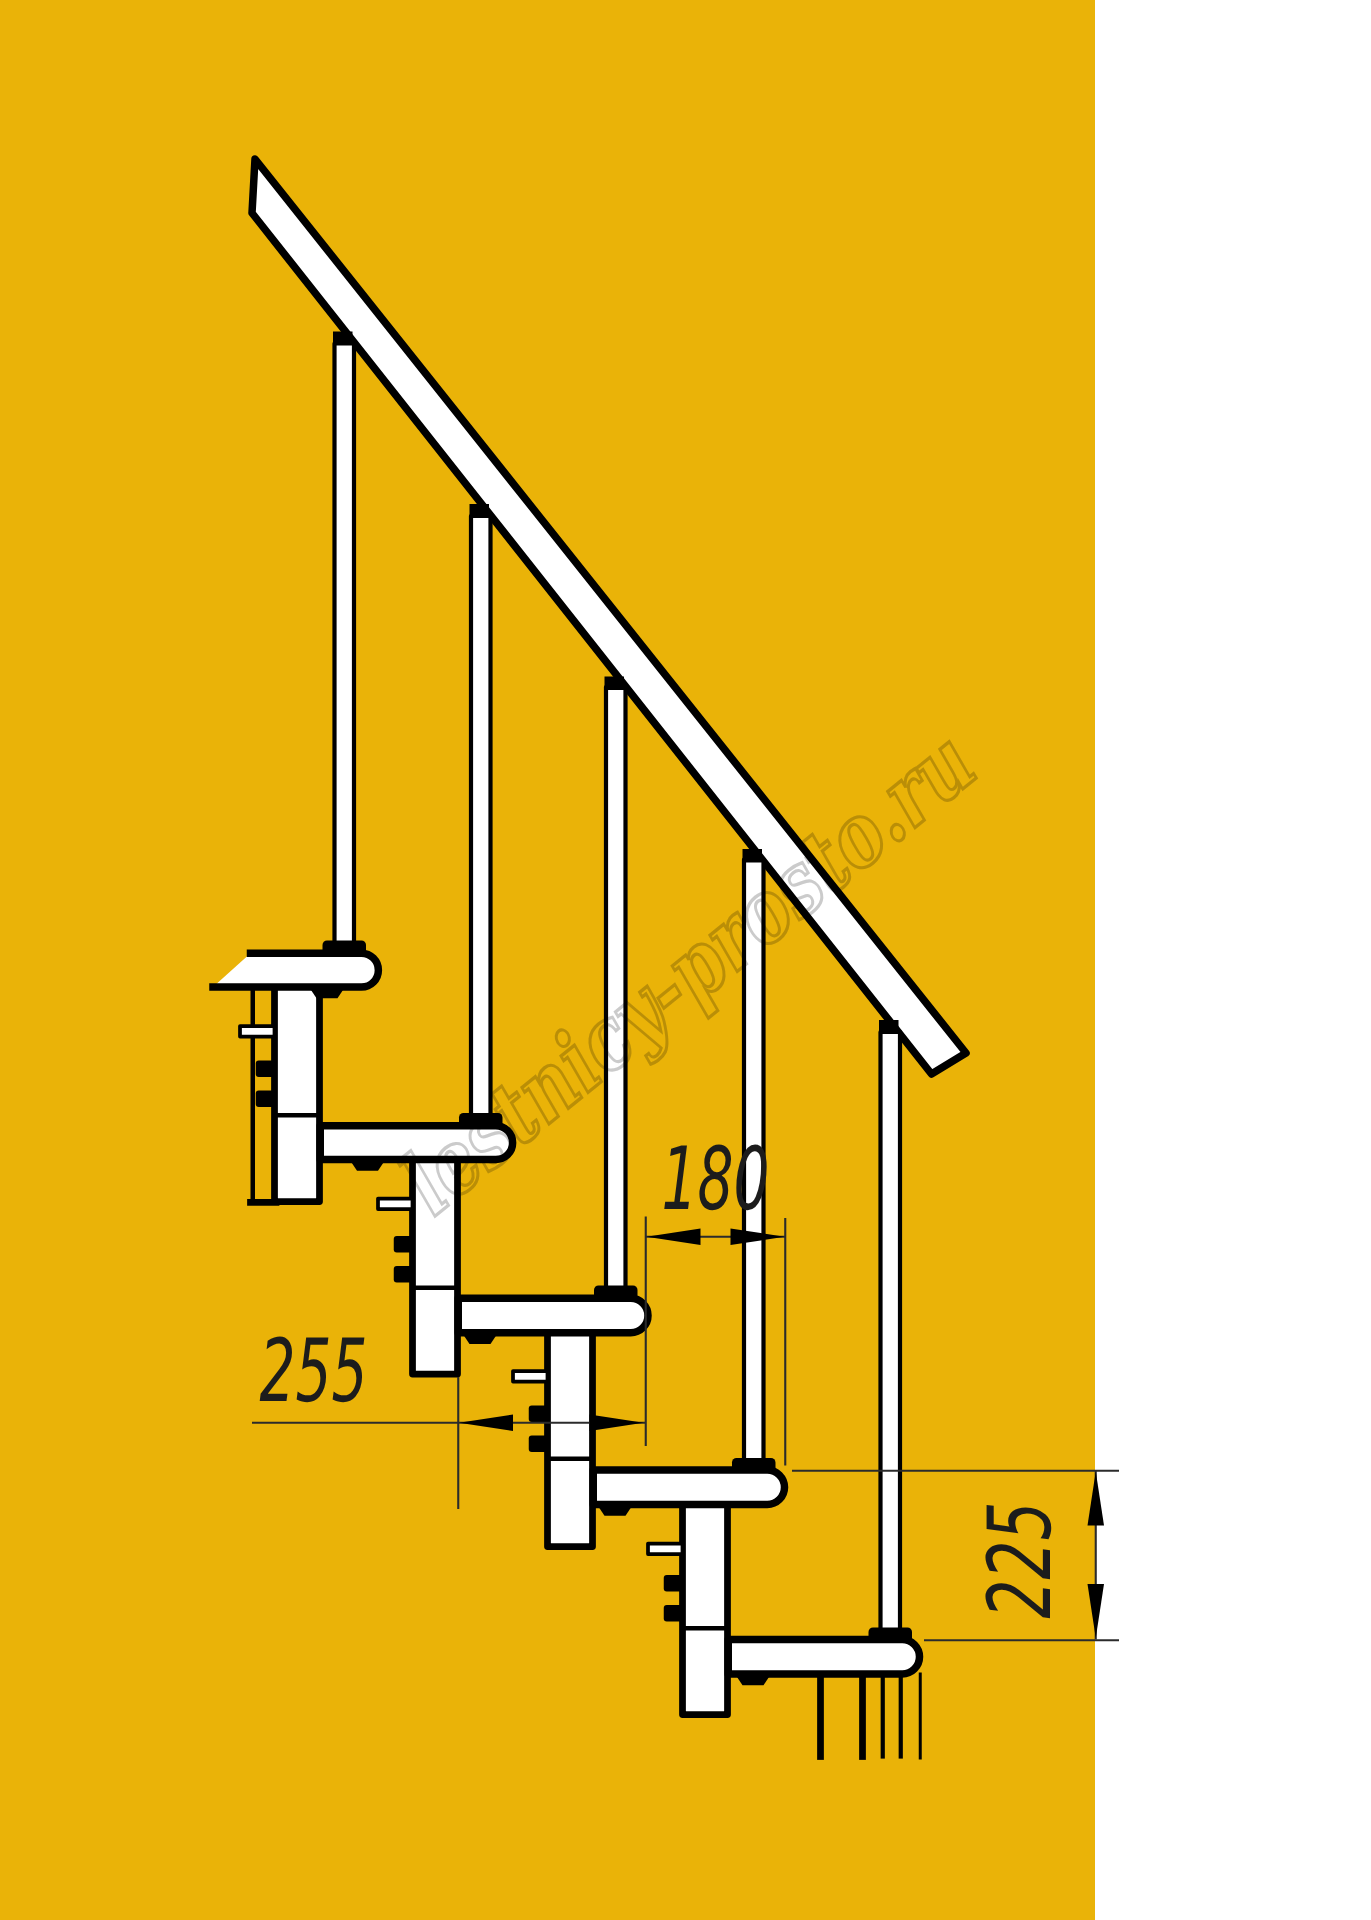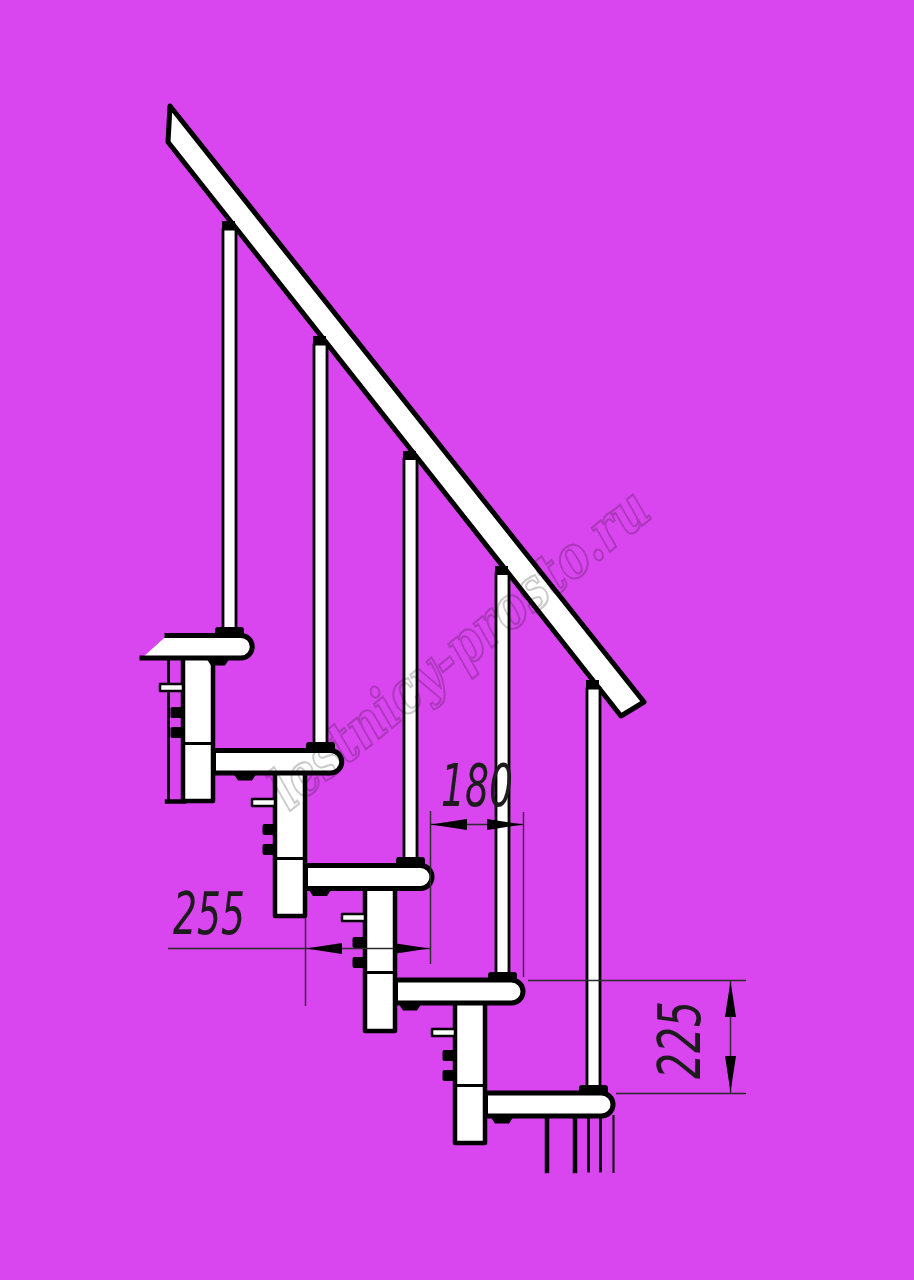--- a/index.html
+++ b/index.html
@@ -6,23 +6,23 @@
     margin: 0;
     padding: 0;
     background: #ffffff;
     width: 914px;
     height: 1280px;
     overflow: hidden;
     font-family: "DejaVu Sans", sans-serif;
   }
   .stage {
     position: relative;
-    width: 914px;
+    width: 730px;
     height: 1280px;
-    background: #d946ef;
+    background: #eab308;
   }
   svg { display: block; }
   .outline {
     fill: #ffffff;
     stroke: #000000;
     stroke-linejoin: round;
     stroke-linecap: square;
   }
   .w5 { stroke-width: 5; }
   .w45 { stroke-width: 4.5; }

